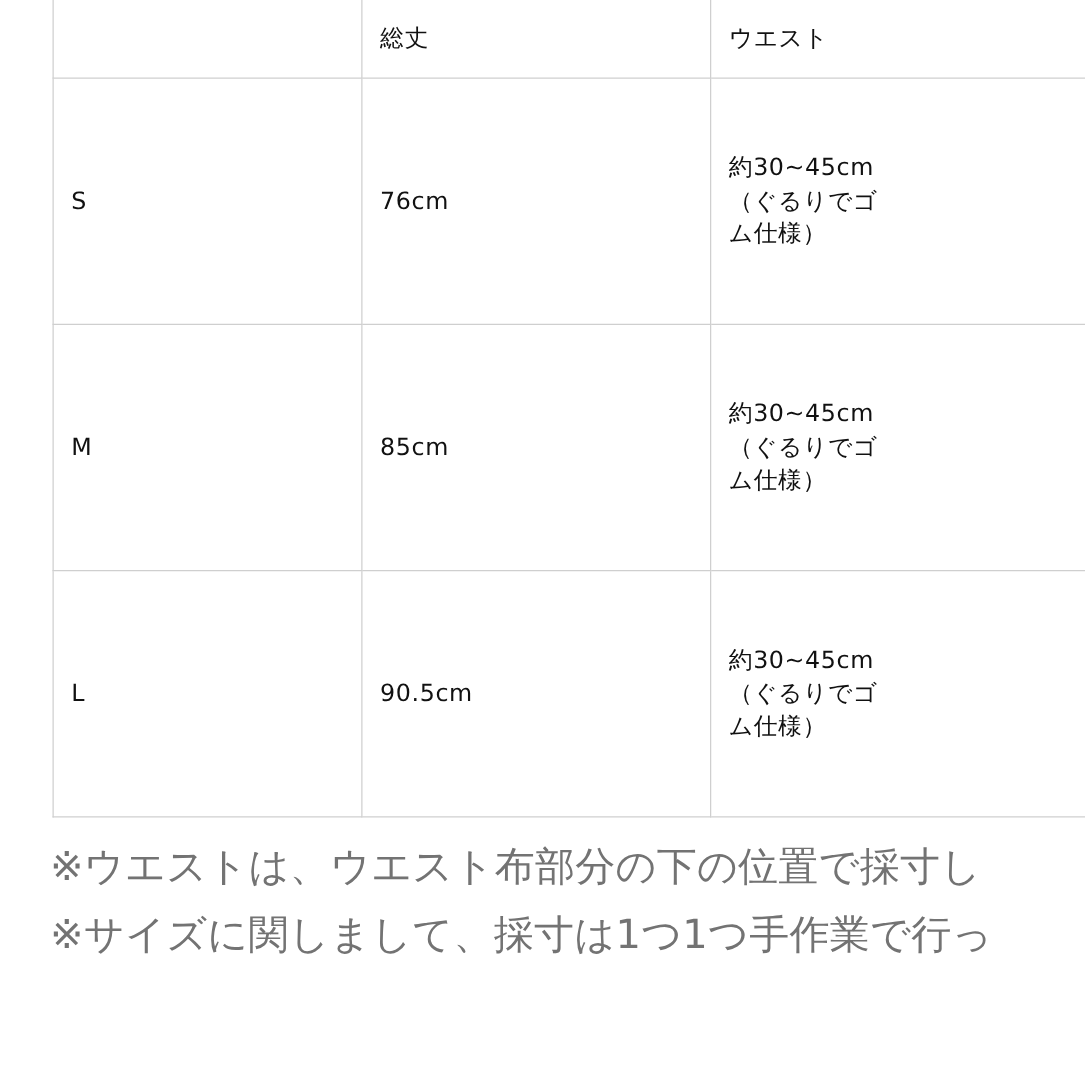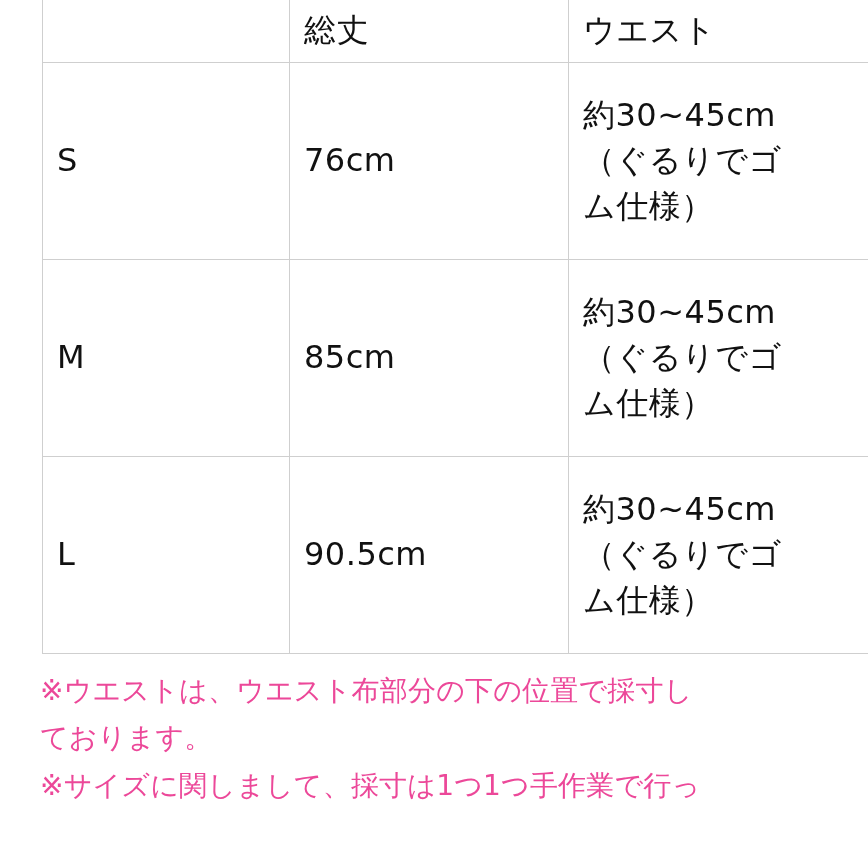--- a/index.html
+++ b/index.html
@@ -23,21 +23,21 @@
   .size-table {
     border-collapse: collapse;
     width: 780px;
     margin: 0 0 0 42px;
     table-layout: fixed;
   }
   .size-table td {
     border: 1px solid #cfcfcf;
     vertical-align: middle;
     padding: 0 14px;
-    font-size: 32px;
+    font-size: 19px;
     line-height: 1.42;
     color: #111111;
     letter-spacing: 0.5px;
   }
   .col-size { width: 218px; }
   .col-length { width: 250px; }
   .col-waist { width: 312px; }
 
   .row-head td {
     height: 62px;
@@ -59,23 +59,23 @@
   }
   .waist-cell div {
     white-space: nowrap;
   }
   .waist-line-2 {
     text-indent: 0px;
   }
   .notes {
     margin: 14px 0 0 40px;
     width: 800px;
-    font-size: 28px;
+    font-size: 32px;
     line-height: 1.62;
-    color: #ec4899;
+    color: #737373;
     letter-spacing: 0.2px;
   }
   .notes p {
     margin: 0 0 2px 0;
   }
 </style>
 </head>
 <body>
 
 <div class="page">
@@ -115,17 +115,16 @@
           <div>約30~45cm</div>
           <div class="waist-line-2">（ぐるりでゴ</div>
           <div>ム仕様）</div>
         </td>
       </tr>
     </tbody>
   </table>
 
   <div class="notes">
     <p>※ウエストは、ウエスト布部分の下の位置で採寸し</p>
-    <p>ております。</p>
     <p>※サイズに関しまして、採寸は1つ1つ手作業で行っ</p>
   </div>
 
 </div>
 
 </body></html>

